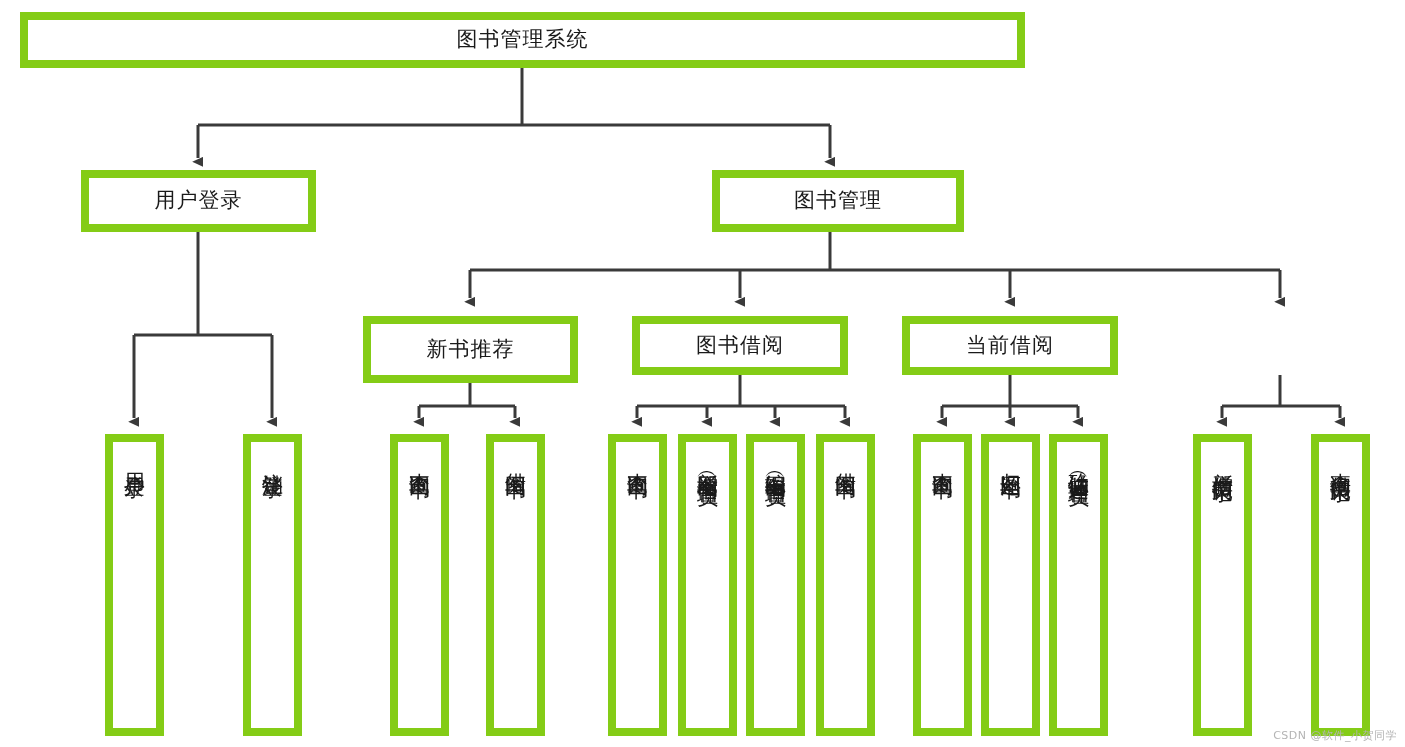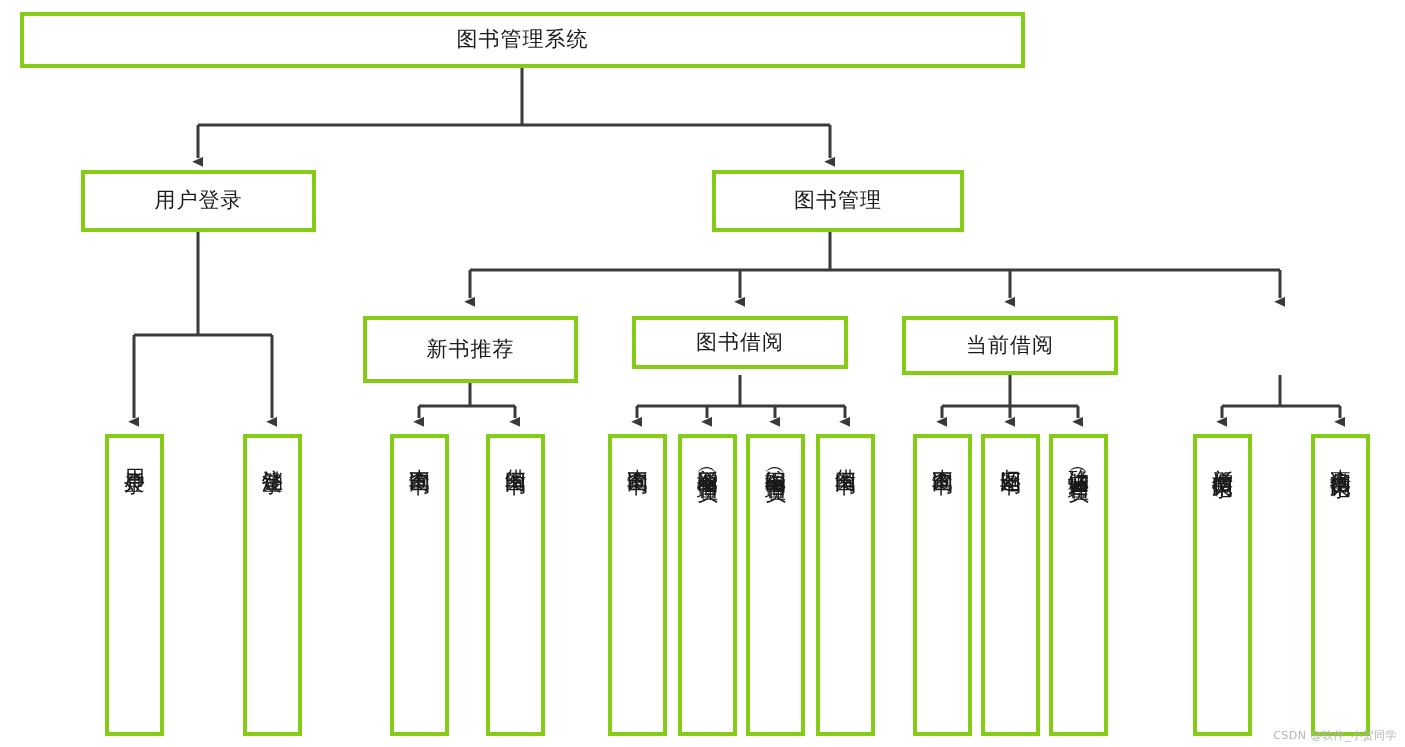--- a/index.html
+++ b/index.html
@@ -22,21 +22,21 @@
     left: 0;
     top: 0;
     width: 1405px;
     height: 747px;
     pointer-events: none;
   }
   .node {
     position: absolute;
     box-sizing: border-box;
     background: #ffffff;
-    border: 4px solid #84cc16;
+    border: 8px solid #84cc16;
     display: flex;
     align-items: center;
     justify-content: center;
     color: #1a1a1a;
   }
   .node .label {
     display: block;
     text-align: center;
     line-height: 1.22;
   }
@@ -130,21 +130,21 @@
   <div class="node horiz" style="left:81px; top:170px; width:235px; height:62px;">
     <span class="label">用户登录</span>
   </div>
   <div class="node horiz" style="left:712px; top:170px; width:252px; height:62px;">
     <span class="label">图书管理</span>
   </div>
 
   <div class="node horiz" style="left:363px; top:316px; width:215px; height:67px;">
     <span class="label">新书推荐</span>
   </div>
-  <div class="node horiz" style="left:632px; top:316px; width:216px; height:53px;">
+  <div class="node horiz" style="left:632px; top:316px; width:216px; height:59px;">
     <span class="label">图书借阅</span>
   </div>
   <div class="node horiz" style="left:902px; top:316px; width:216px; height:59px;justify-content:center;">
     <span class="label">当前借阅</span>
   </div>
 
   <div class="node vert" style="left:105px; top:434px; width:59px; height:302px;">
     <span class="label">用户登录</span>
   </div>
   <div class="node vert" style="left:243px; top:434px; width:59px; height:302px;">

